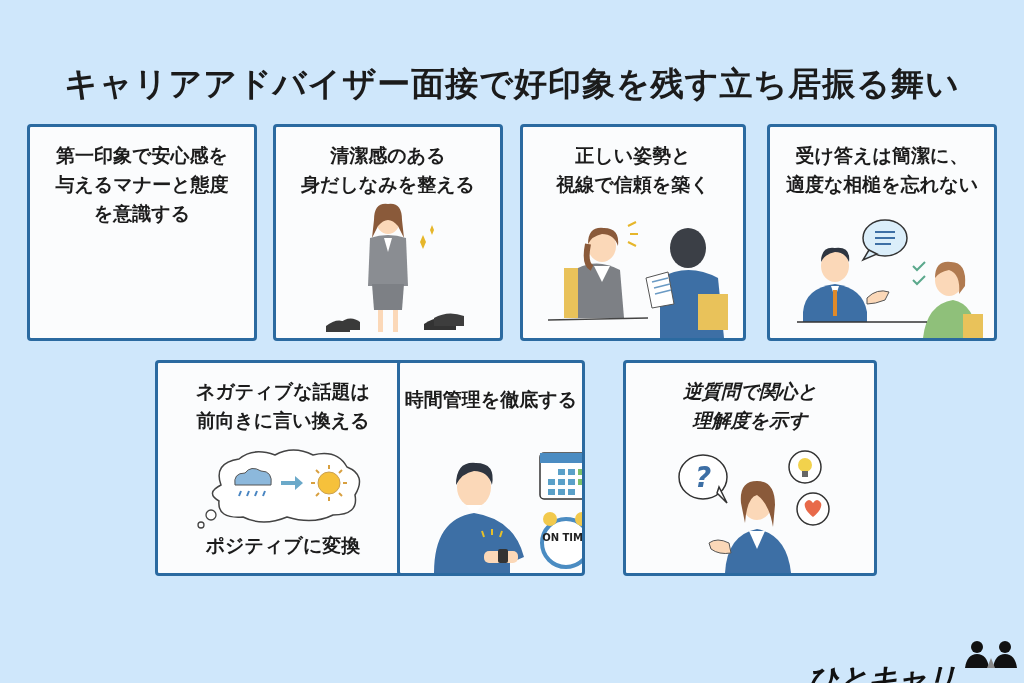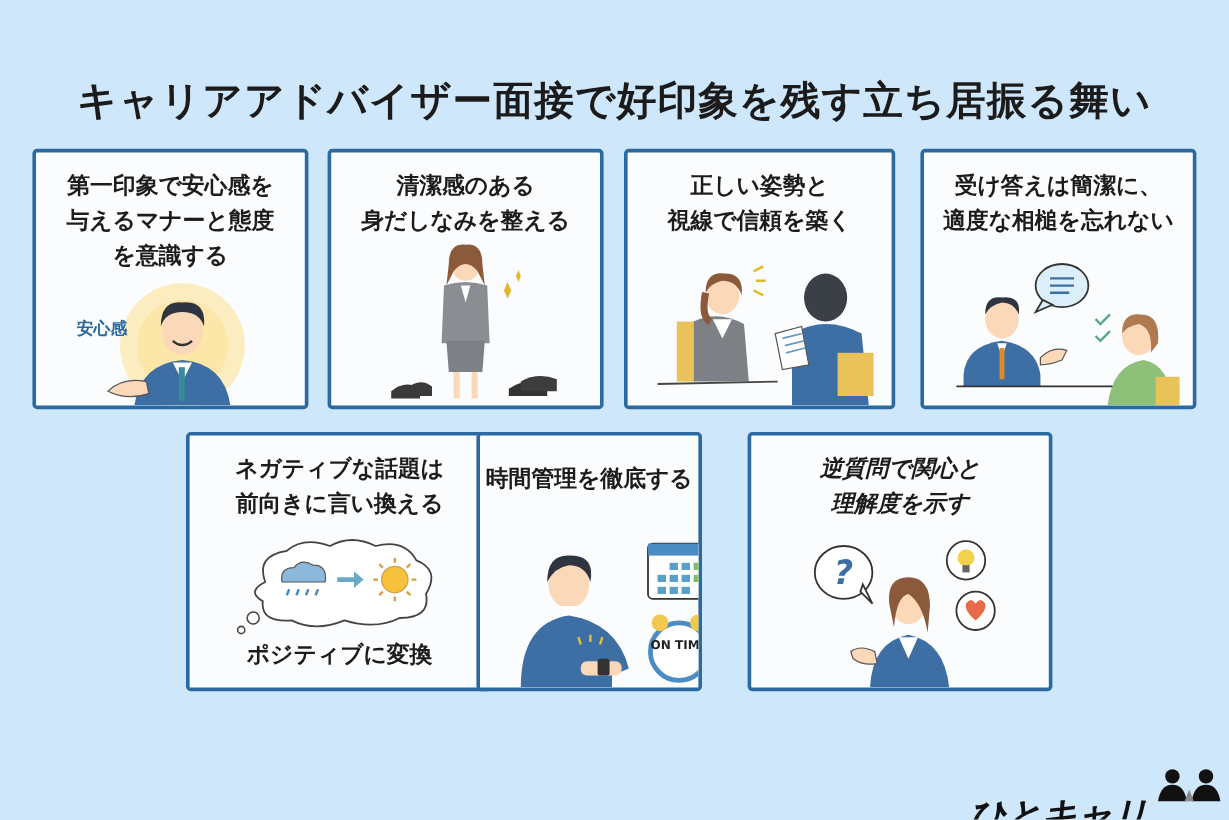--- a/index.html
+++ b/index.html
@@ -39,34 +39,20 @@
 </style>
 </head>
 <body>
 
 <div class="title">キャリアアドバイザー面接で好印象を残す立ち居振る舞い</div>
 
 <div class="card" style="left:27px; top:124px; width:230px; height:217px;">
   <div class="card-title">第一印象で安心感を
 与えるマナーと態度
 を意識する</div>
-  <div class="illus">
-    <svg width="200" height="110" viewBox="0 0 200 110">
-      <circle cx="110" cy="60" r="52" fill="#fbe8b0" opacity="0.8"></circle>
-      <circle cx="110" cy="60" r="38" fill="#fce6a6" opacity="0.9"></circle>
-      <path d="M70 110 Q75 75 110 72 Q145 75 150 110 Z" fill="#3d6fa5"></path>
-      <path d="M102 74 L110 90 L118 74 Z" fill="#fff"></path>
-      <rect x="107" y="78" width="5" height="28" fill="#3a8b9b"></rect>
-      <ellipse cx="110" cy="48" rx="17" ry="20" fill="#fbd8b8"></ellipse>
-      <path d="M92 44 Q92 22 110 24 Q130 22 128 44 Q124 32 110 32 Q96 32 92 44Z" fill="#2e3540"></path>
-      <path d="M102 56 Q110 63 118 56" stroke="#333" stroke-width="2" fill="none"></path>
-      <path d="M48 98 Q60 86 80 90 L82 100 Q64 106 48 98 Z" fill="#fbd8b8" stroke="#555" stroke-width="1"></path>
-      <text class="badge-text" x="22" y="50" font-size="14">安心感</text>
-    </svg>
-  </div>
 </div>
 
 <div class="card" style="left:273px; top:124px; width:230px; height:217px;">
   <div class="card-title">清潔感のある
 身だしなみを整える</div>
   <div class="illus">
     <svg width="200" height="140" viewBox="0 0 200 140">
       <ellipse cx="100" cy="22" rx="12" ry="14" fill="#fbd8b8"></ellipse>
       <path d="M86 22 Q86 4 100 6 Q114 4 114 22 L116 40 L110 28 Q100 16 90 28 L84 40Z" fill="#8a5a3a"></path>
       <path d="M82 40 Q100 34 118 40 L120 88 L80 88 Z" fill="#8a8d92"></path>

